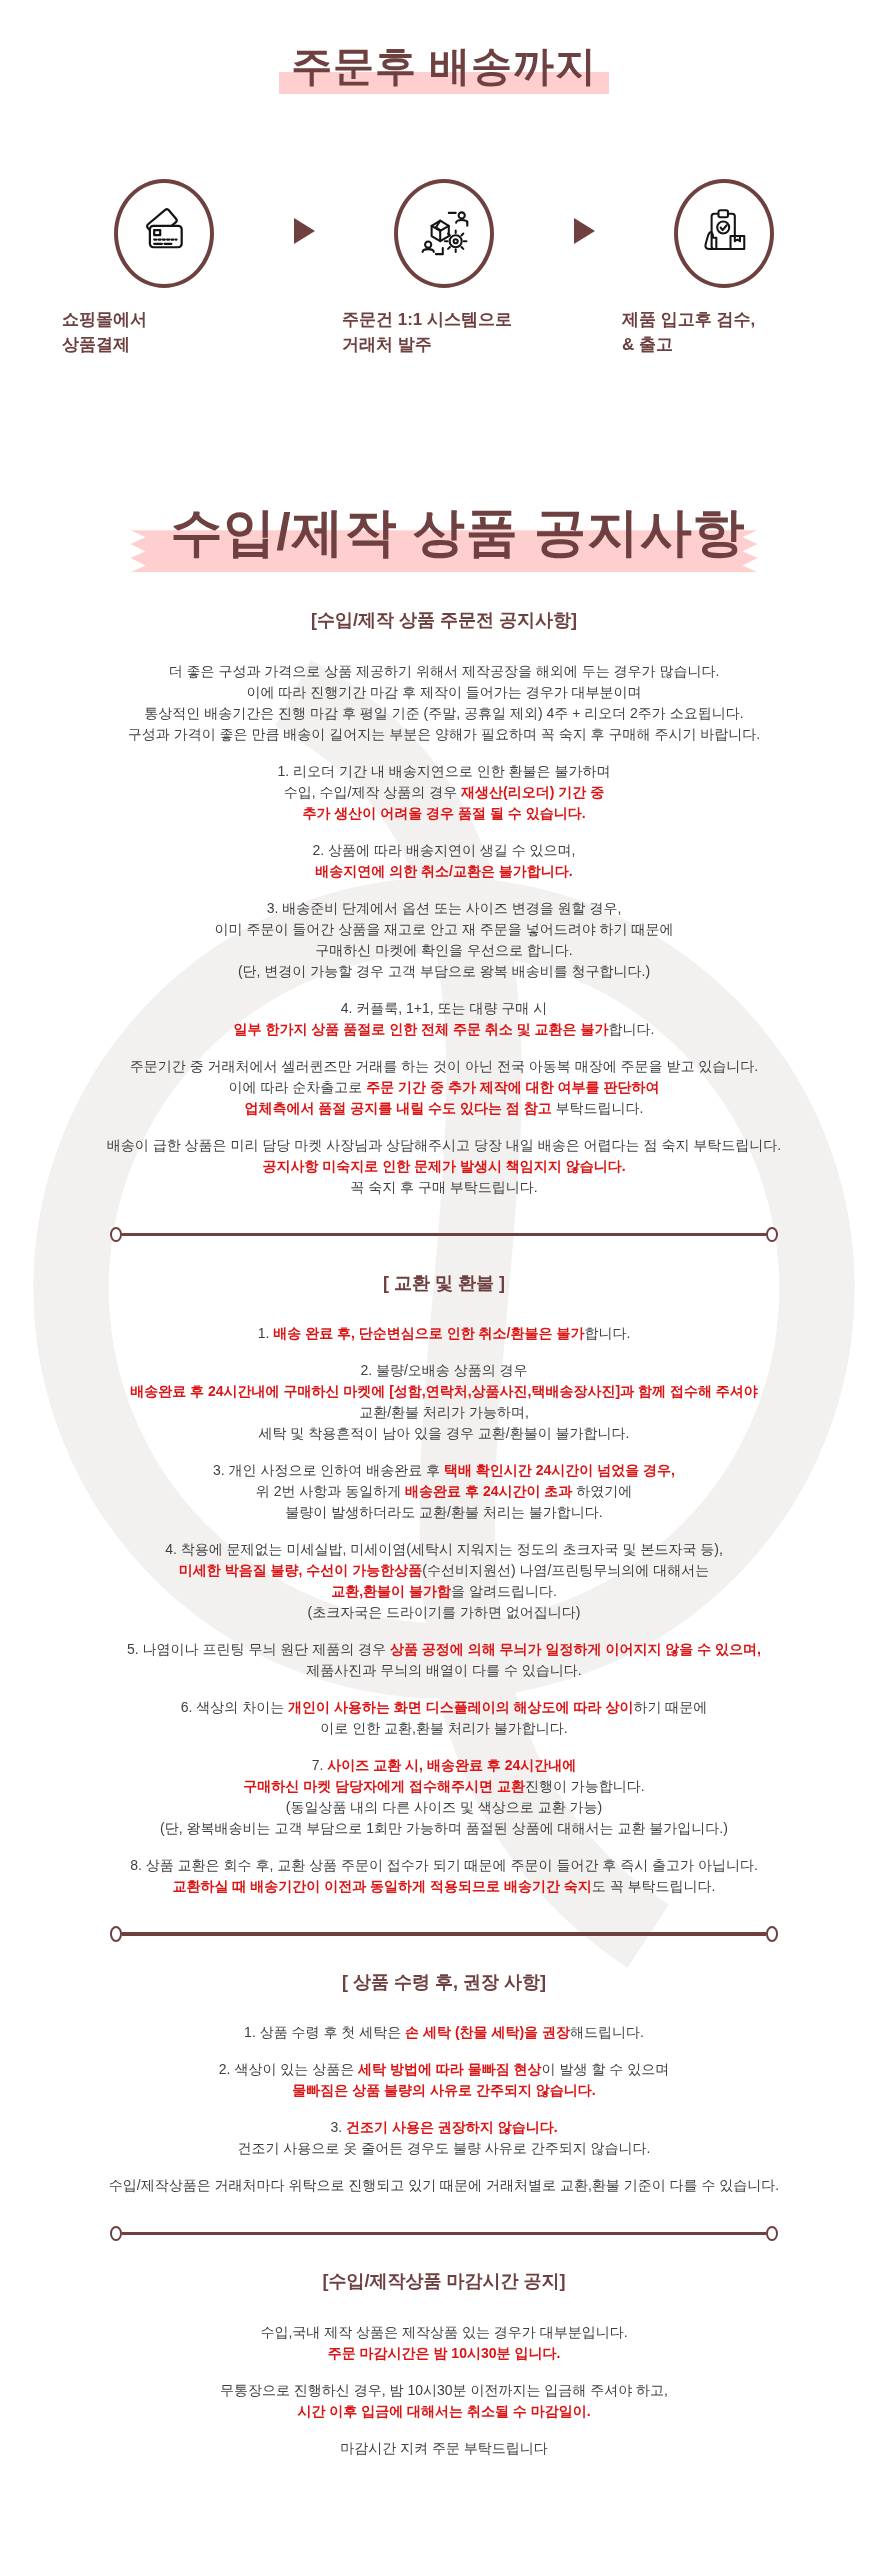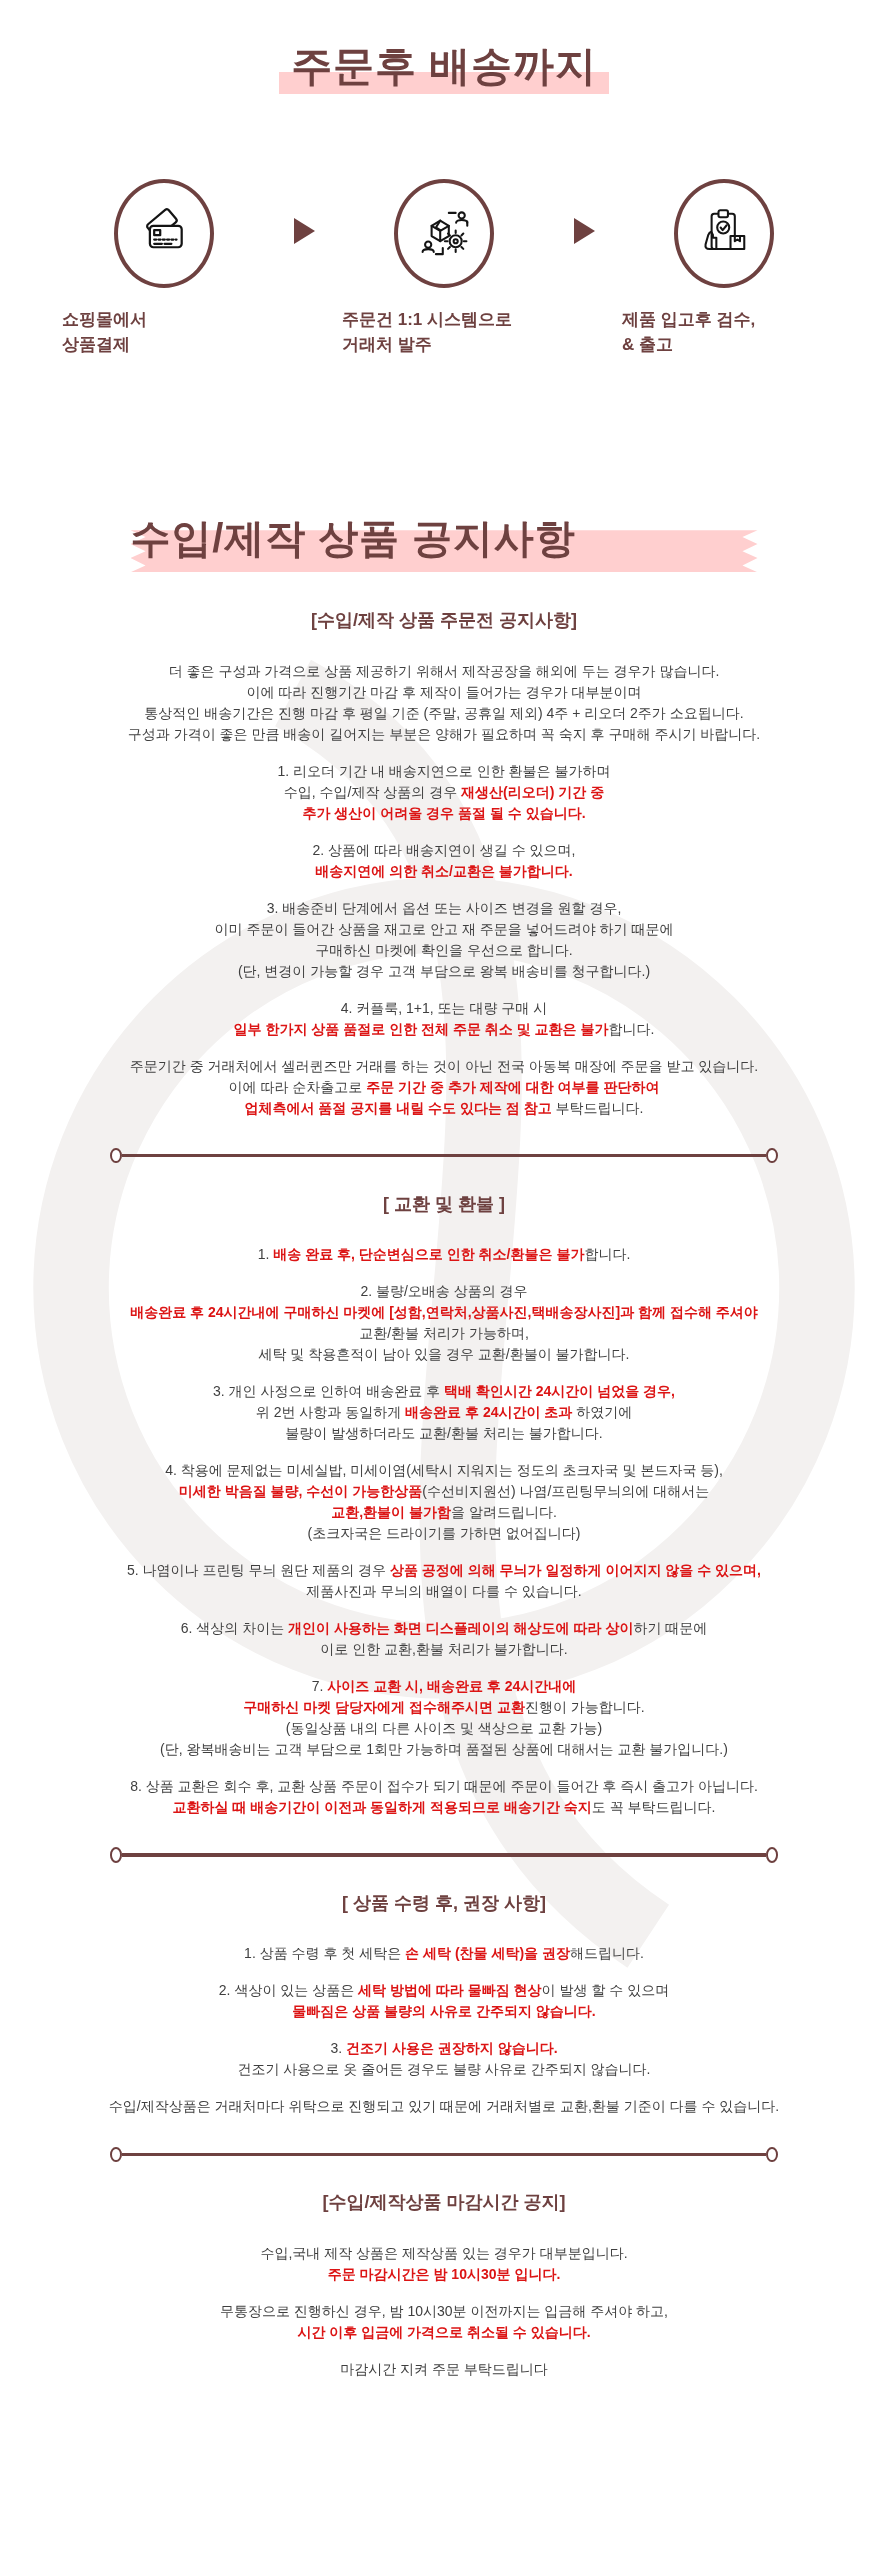--- a/index.html
+++ b/index.html
@@ -58,23 +58,23 @@
   }
 
   
   .banner{position:relative;width:627px;height:82px;margin:133px auto 0;}
   .banner-ribbon{
     position:absolute;left:0;right:0;bottom:0;height:42px;
     background:var(--pink);
     clip-path:polygon(0 0,100% 0,97.6% 16%,100% 33%,97.6% 50%,100% 66%,97.6% 84%,100% 100%,0 100%,2.4% 84%,0 66%,2.4% 50%,0 33%,2.4% 16%);
   }
   .banner-title{
-    position:absolute;left:0;right:4px;bottom:14px;
-    text-align:left;
-    font-size:40px;font-weight:800;color:var(--brown);
+    position:absolute;left:0;right:12px;bottom:14px;
+    text-align:right;
+    font-size:52px;font-weight:800;color:var(--brown);
     letter-spacing:0.9px;line-height:1;
   }
 
   
   .sections{margin-top:37px;text-align:center;}
   .subheader{
     margin:9px 0 28px;
     font-size:18px;font-weight:800;color:var(--brown);
     line-height:1.3;
   }
@@ -207,20 +207,25 @@
         </p>
         <p class="para">
           <span class="ln"><span class="seg">4. 커플룩, 1+1, 또는 대량 구매 시</span></span>
           <span class="ln"><span class="seg red">일부 한가지 상품 품절로 인한 전체 주문 취소 및 교환은 불가</span><span class="seg">합니다.</span></span>
         </p>
         <p class="para">
           <span class="ln"><span class="seg">주문기간 중 거래처에서 셀러퀸즈만 거래를 하는 것이 아닌 전국 아동복 매장에 주문을 받고 있습니다.</span></span>
           <span class="ln"><span class="seg">이에 따라 순차출고로 </span><span class="seg red">주문 기간 중 추가 제작에 대한 여부를 판단하여</span></span>
           <span class="ln"><span class="seg red">업체측에서 품절 공지를 내릴 수도 있다는 점 참고</span><span class="seg"> 부탁드립니다.</span></span>
         </p>
+        <p class="para">
+          <span class="ln"><span class="seg">배송이 급한 상품은 미리 담당 마켓 사장님과 상담해주시고 당장 내일 배송은 어렵다는 점 숙지 부탁드립니다.</span></span>
+          <span class="ln"><span class="seg red">공지사항 미숙지로 인한 문제가 발생시 책임지지 않습니다.</span></span>
+          <span class="ln"><span class="seg">꼭 숙지 후 구매 부탁드립니다.</span></span>
+        </p>
         <div class="divider">
           <span class="ring"></span>
           <span class="rule"></span>
           <span class="ring"></span>
         </div>
         <h3 class="subheader">[ 교환 및 환불 ]</h3>
         <p class="para">
           <span class="ln"><span class="seg">1. </span><span class="seg red">배송 완료 후, 단순변심으로 인한 취소/환불은 불가</span><span class="seg">합니다.</span></span>
         </p>
         <p class="para">
@@ -283,21 +288,21 @@
           <span class="rule"></span>
           <span class="ring"></span>
         </div>
         <h3 class="subheader">[수입/제작상품 마감시간 공지]</h3>
         <p class="para">
           <span class="ln"><span class="seg">수입,국내 제작 상품은 제작상품 있는 경우가 대부분입니다.</span></span>
           <span class="ln"><span class="seg red">주문 마감시간은 밤 10시30분 입니다.</span></span>
         </p>
         <p class="para">
           <span class="ln"><span class="seg">무통장으로 진행하신 경우, 밤 10시30분 이전까지는 입금해 주셔야 하고,</span></span>
-          <span class="ln"><span class="seg red">시간 이후 입금에 가격으로 취소될 수 있습니다.</span></span>
+          <span class="ln"><span class="seg red">시간 이후 입금에 대해서는 취소될 수 마감일이.</span></span>
         </p>
         <p class="para">
           <span class="ln"><span class="seg">마감시간 지켜 주문 부탁드립니다</span></span>
         </p>
       </div>
 
   </div>
 </div>
 
 

